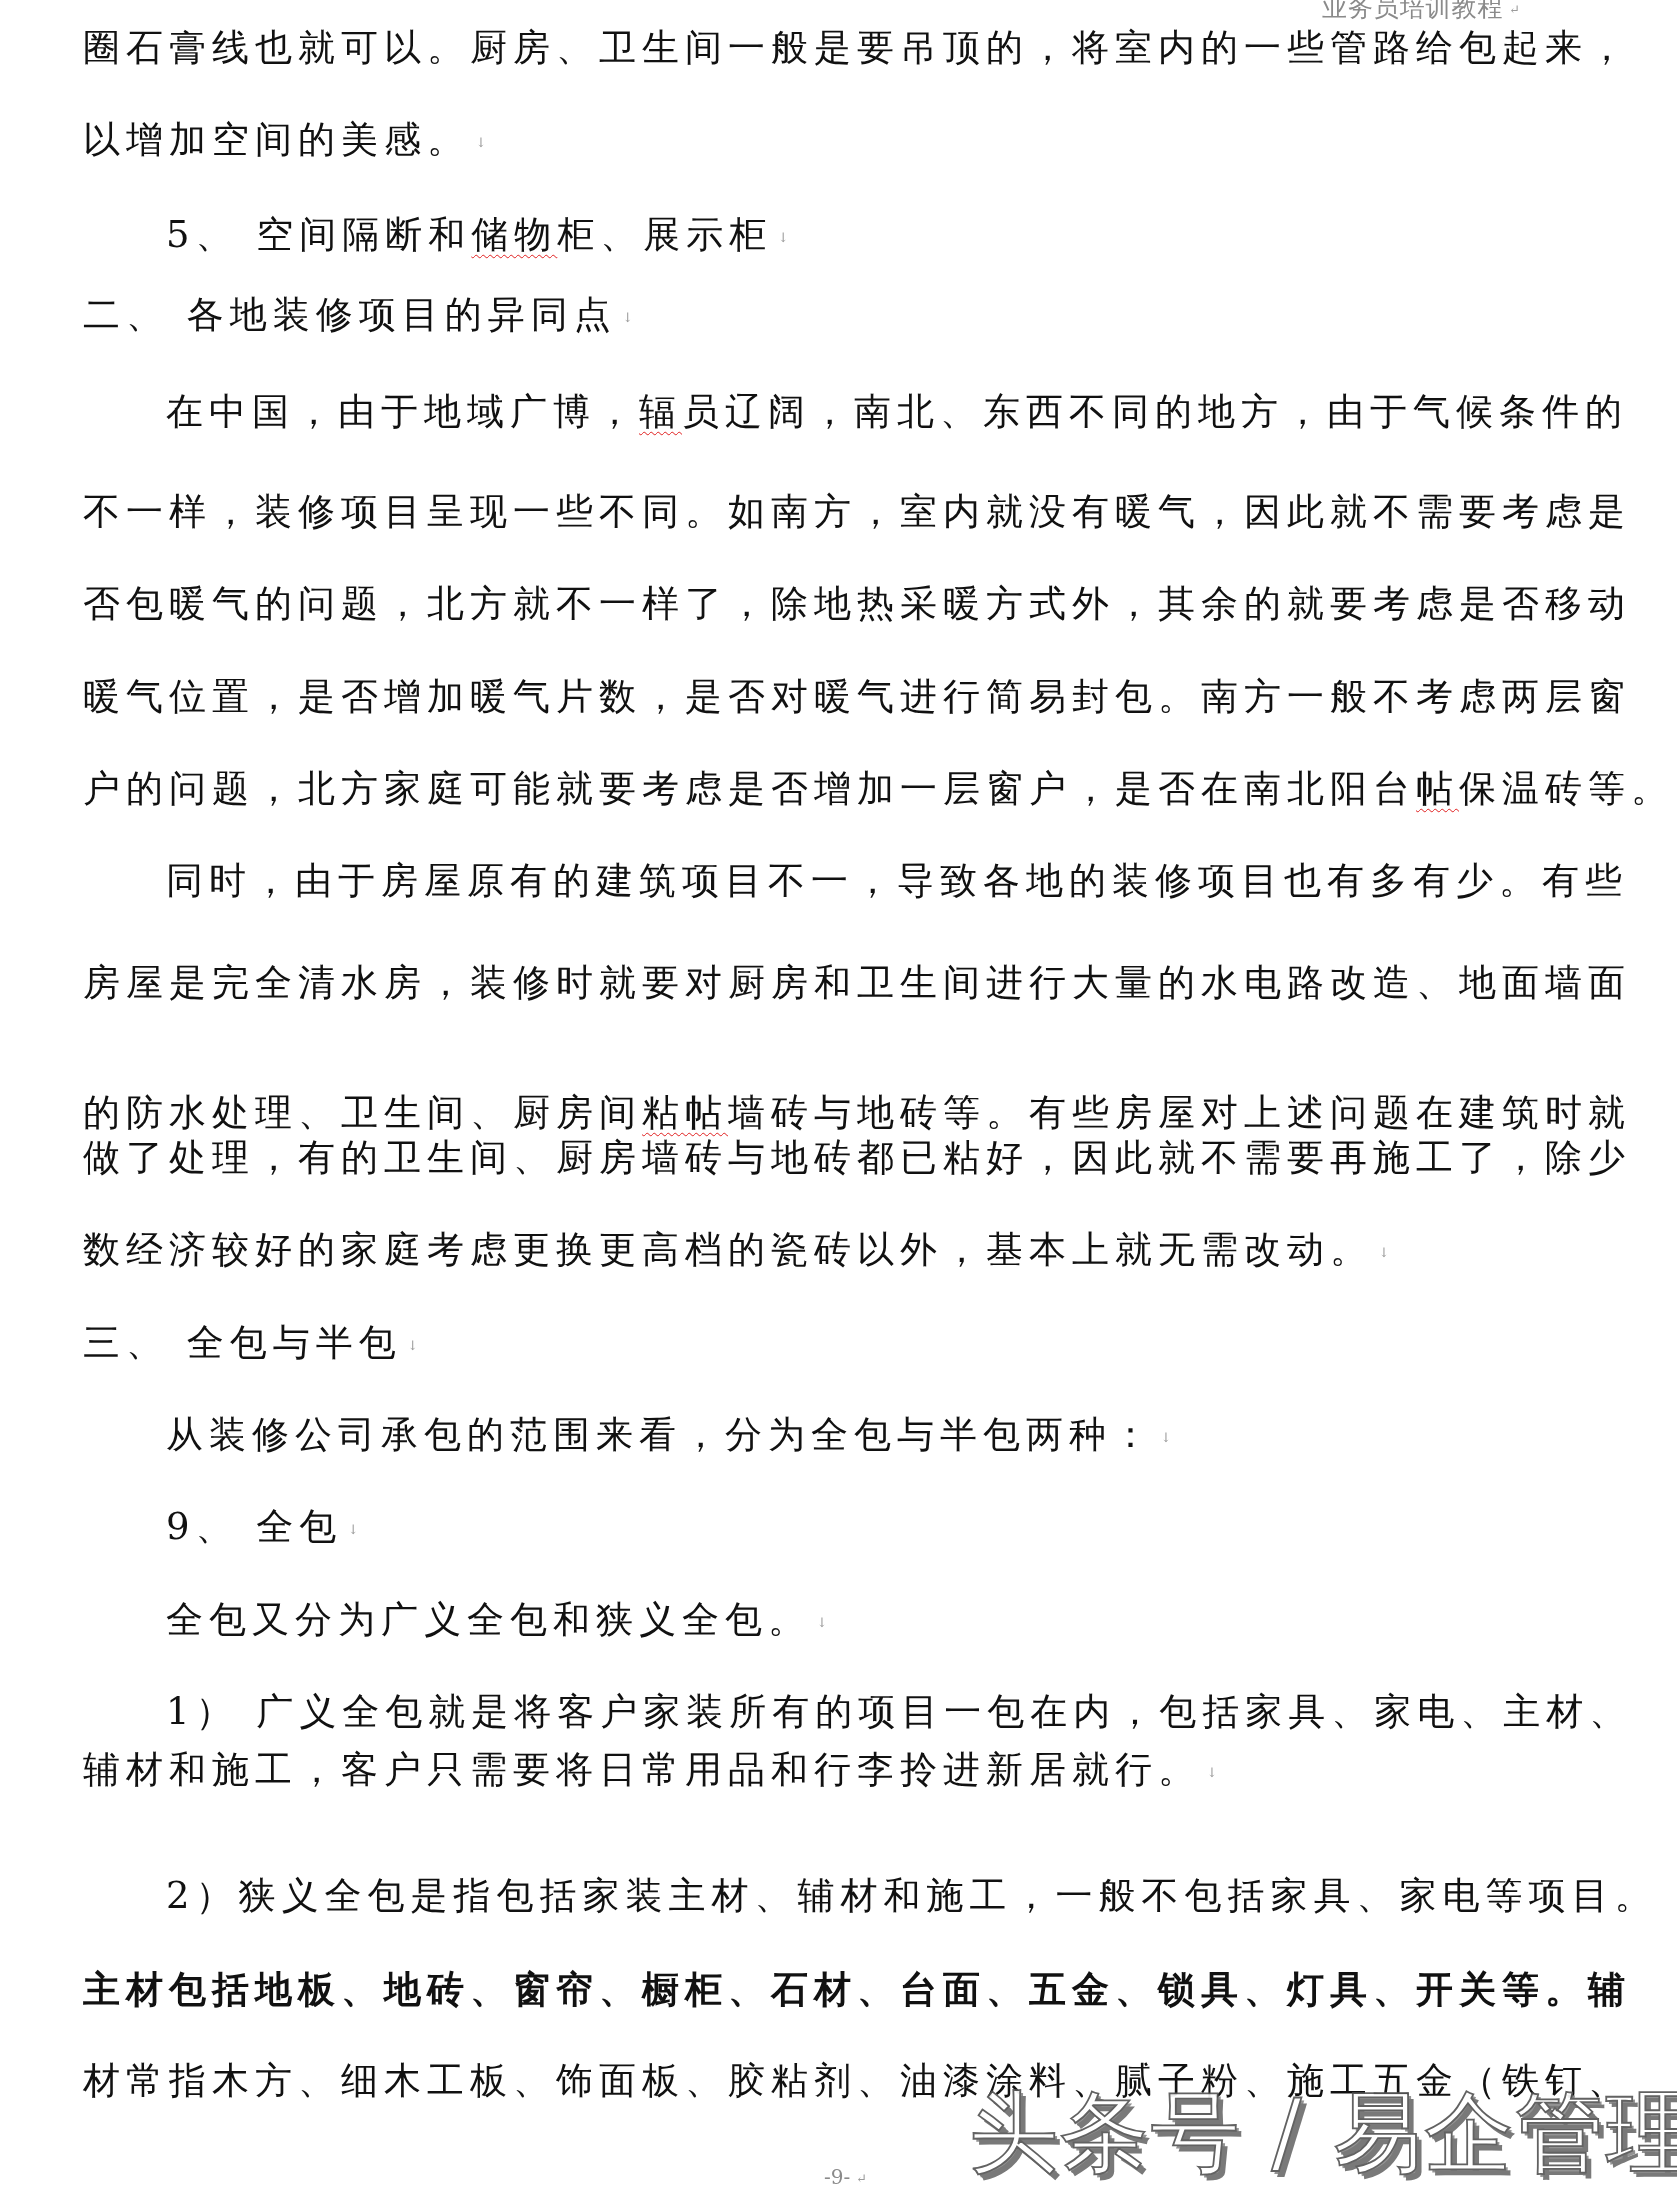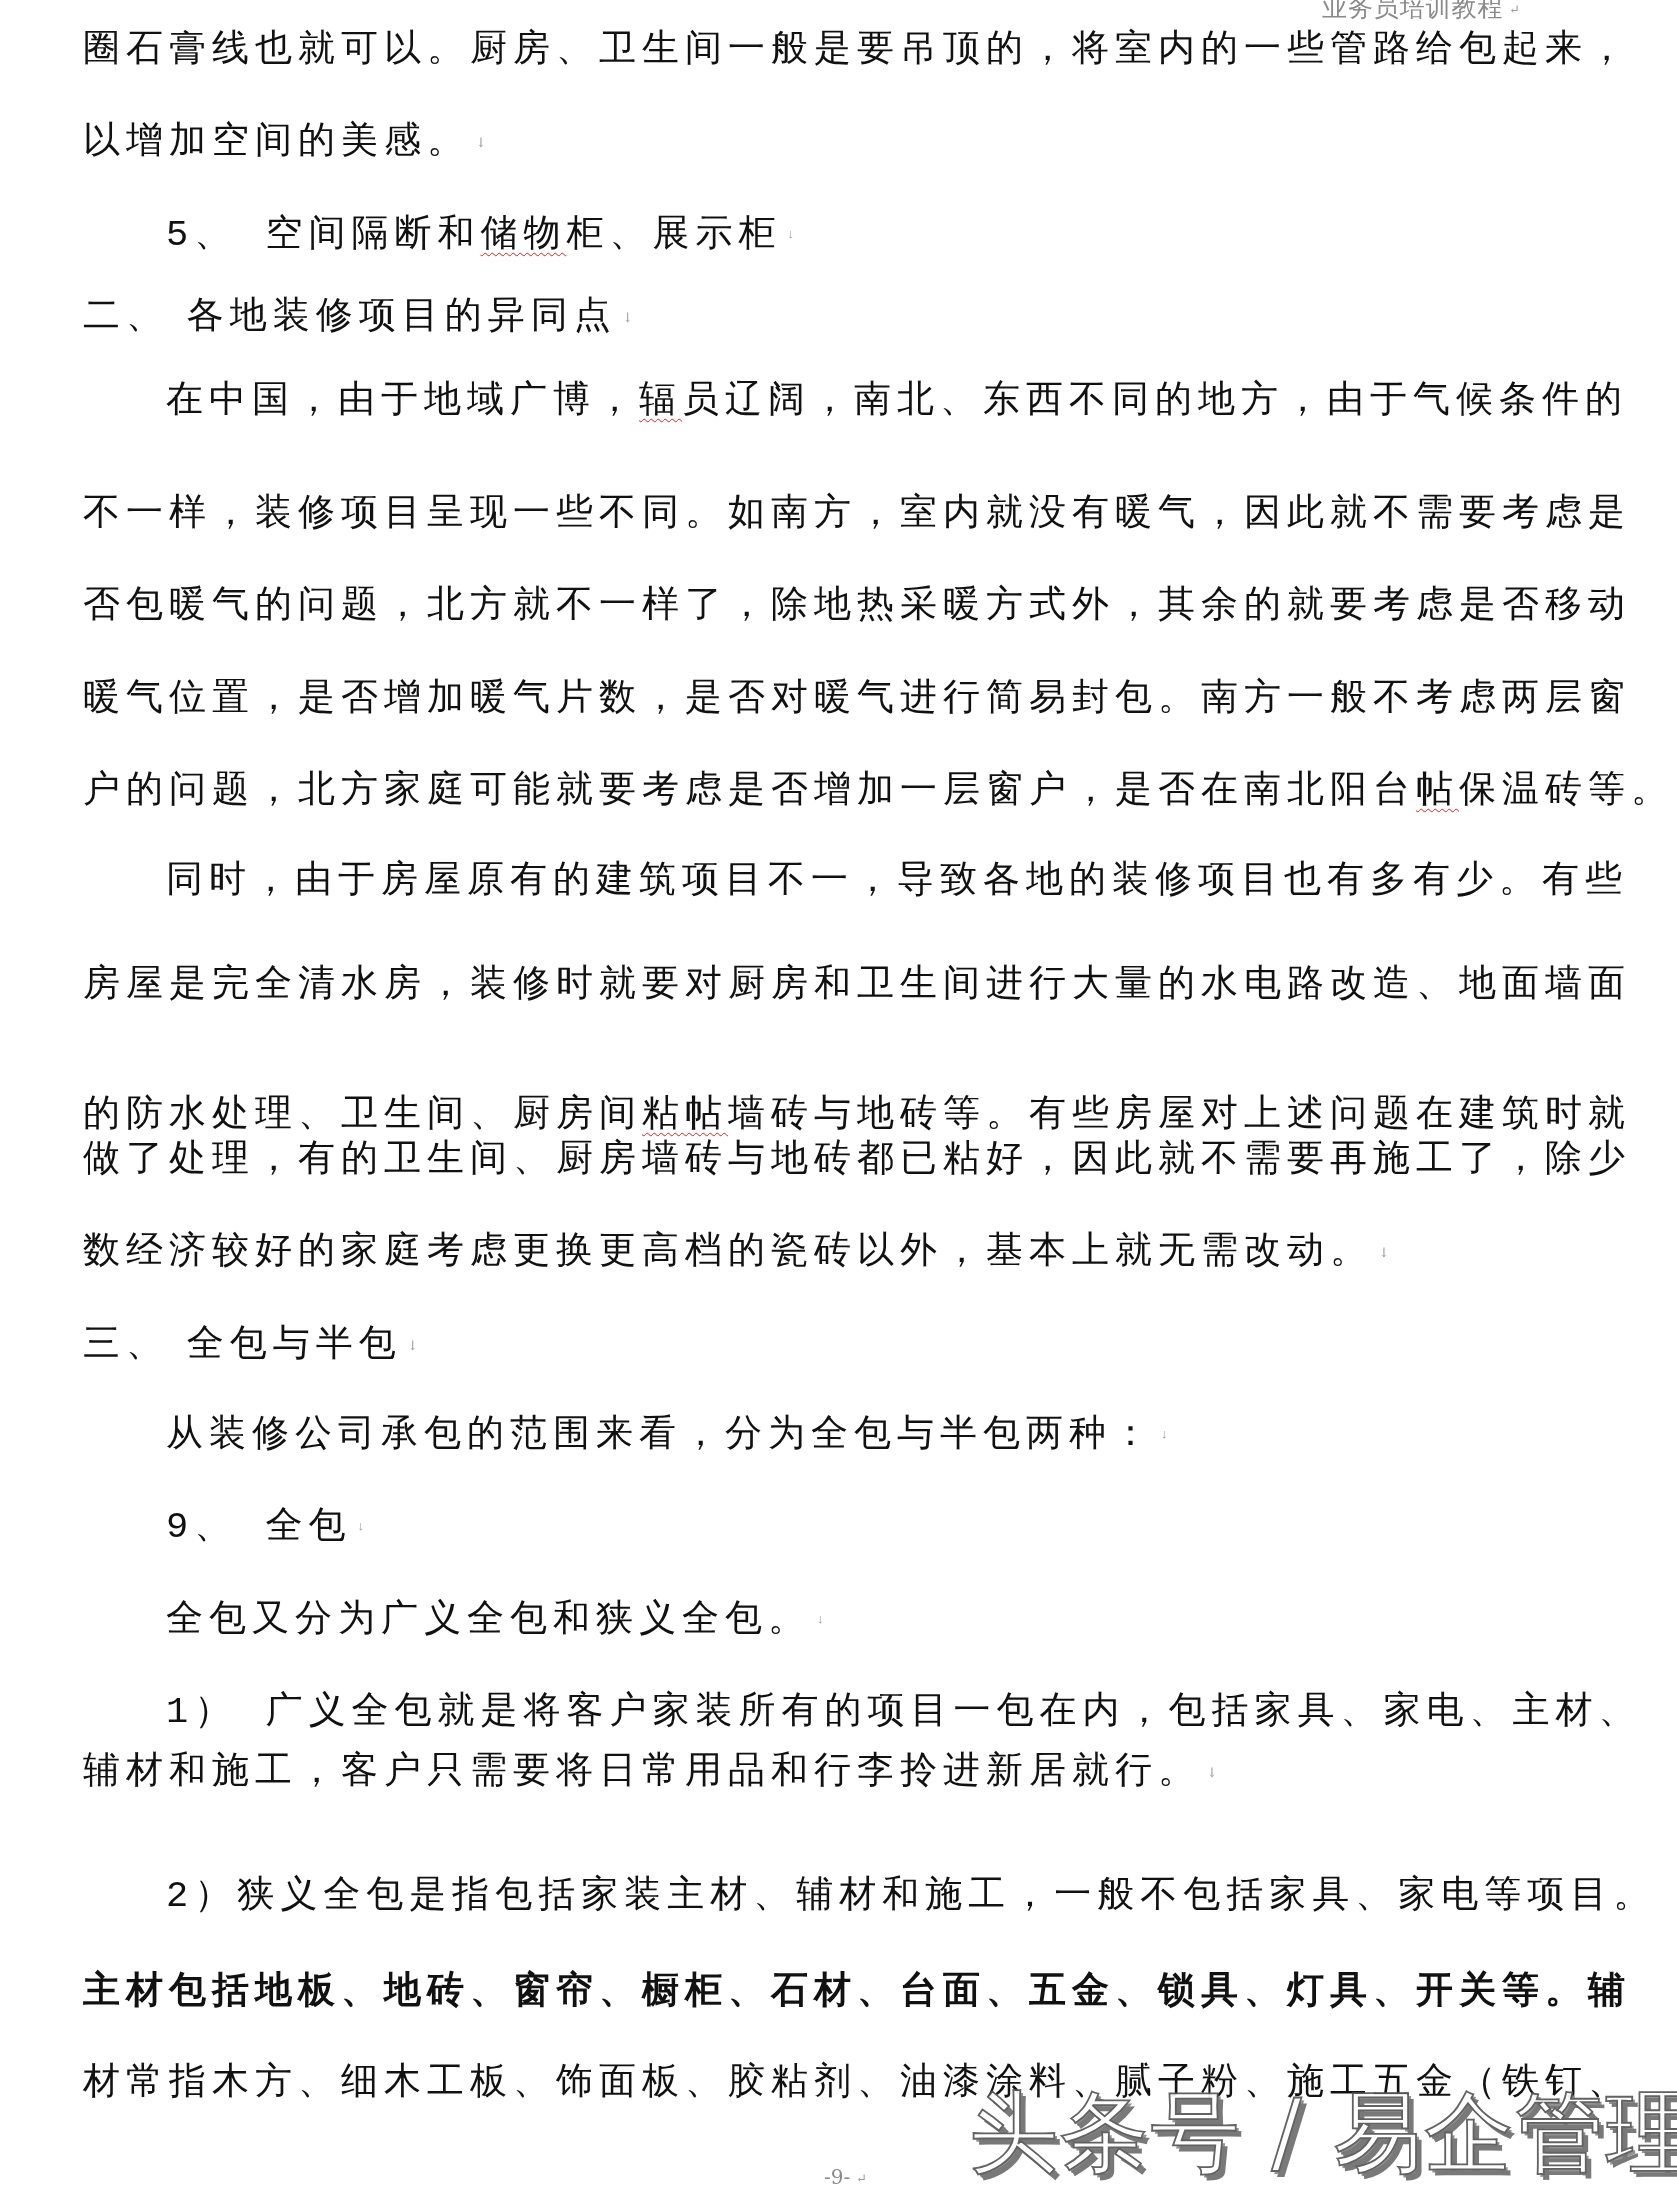--- a/index.html
+++ b/index.html
@@ -32,21 +32,21 @@
   }
   .line {
     position: absolute;
     left: 83px;
     font-size: 37px;
     line-height: 44px;
     white-space: nowrap;
     letter-spacing: 6px;
     color: #111;
   }
-  .indent { left: 166px; font-family: Liberation Mono, monospace; }
+  .indent { left: 166px; }
   .squig {
     text-decoration: underline wavy #e02020;
     text-decoration-thickness: 0.9px;
     text-underline-offset: 7.4px;
   }
   .footer {
     position: absolute;
     top: 2165px;
     left: 824px;
     font-size: 20px;
@@ -73,21 +73,21 @@
 
 <div class="header">
   <span>业务员培训教程</span><span class="mark">↵</span>
 </div>
 
 <div id="doc-body">
     <div class="line" style="top: 26px;"><span>圈石膏线也就可以。厨房、卫生间一般是要吊顶的，将室内的一些管路给包起来，</span></div>
     <div class="line" style="top: 118px;"><span>以增加空间的美感。</span><span class="mark">↓</span></div>
     <div class="line indent" style="top: 213px;"><span>5、 空间隔断和</span><span class="squig">储物</span><span>柜、展示柜</span><span class="mark">↓</span></div>
     <div class="line" style="top: 293px;"><span>二、  各地装修项目的异同点</span><span class="mark">↓</span></div>
-    <div class="line indent" style="top: 379px; text-align: right;"><span>在中国，由于地域广博，</span><span class="squig">辐</span><span>员辽阔，南北、东西不同的地方，由于气候条件的</span></div>
+    <div class="line indent" style="top: 390px; text-align: right;"><span>在中国，由于地域广博，</span><span class="squig">辐</span><span>员辽阔，南北、东西不同的地方，由于气候条件的</span></div>
     <div class="line" style="top: 490px;"><span>不一样，装修项目呈现一些不同。如南方，室内就没有暖气，因此就不需要考虑是</span></div>
     <div class="line" style="top: 582px;"><span>否包暖气的问题，北方就不一样了，除地热采暖方式外，其余的就要考虑是否移动</span></div>
     <div class="line" style="top: 675px;"><span>暖气位置，是否增加暖气片数，是否对暖气进行简易封包。南方一般不考虑两层窗</span></div>
     <div class="line" style="top: 767px;"><span>户的问题，北方家庭可能就要考虑是否增加一层窗户，是否在南北阳台</span><span class="squig">帖</span><span>保温砖等。</span><span class="mark">↓</span></div>
     <div class="line indent" style="top: 859px;"><span>同时，由于房屋原有的建筑项目不一，导致各地的装修项目也有多有少。有些</span></div>
     <div class="line" style="top: 952px; margin-top: 9px;"><span>房屋是完全清水房，装修时就要对厨房和卫生间进行大量的水电路改造、地面墙面</span></div>
     <div class="line" style="top: 1044px; margin-top: 47px;"><span>的防水处理、卫生间、厨房间</span><span class="squig">粘帖</span><span>墙砖与地砖等。有些房屋对上述问题在建筑时就</span></div>
     <div class="line" style="top: 1136px;"><span>做了处理，有的卫生间、厨房墙砖与地砖都已粘好，因此就不需要再施工了，除少</span></div>
     <div class="line" style="top: 1228px;"><span>数经济较好的家庭考虑更换更高档的瓷砖以外，基本上就无需改动。</span><span class="mark">↓</span></div>
     <div class="line" style="top: 1321px;"><span>三、  全包与半包</span><span class="mark">↓</span></div>

